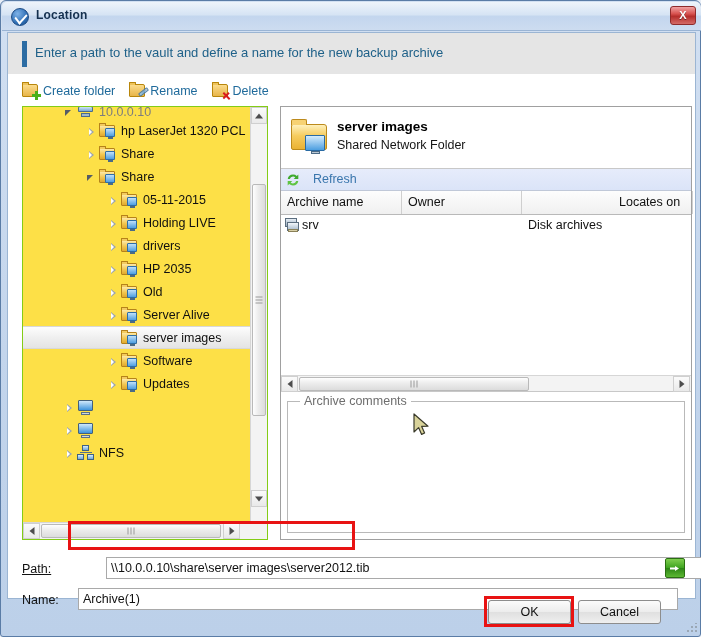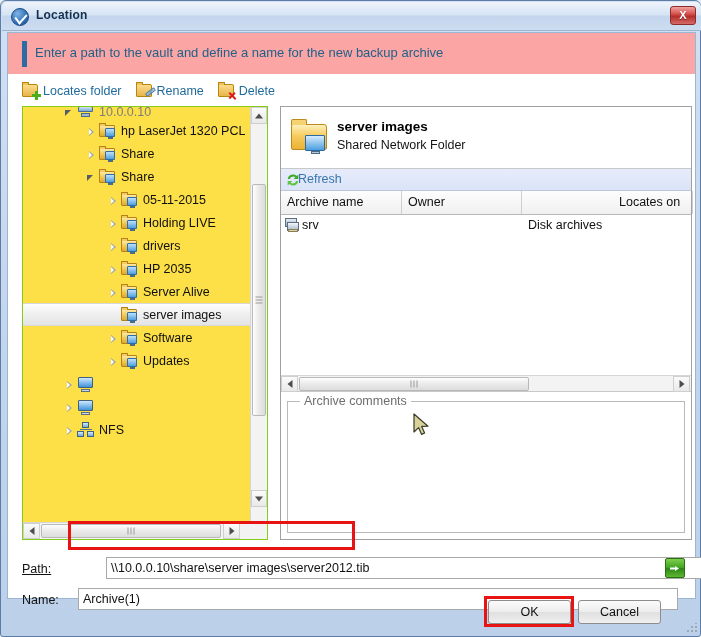--- a/index.html
+++ b/index.html
@@ -90,21 +90,21 @@
     width: 689px; height: 567px;
     box-sizing: border-box;
     background: #ffffff;
     border: 1px solid #9bb5d3;
   }
 
   .banner {
     position: absolute;
     left: 0; top: 0;
     width: 687px; height: 41px;
-    background: #fca5a5;
+    background: #e5e5e5;
   }
   .banner-accent {
     position: absolute;
     left: 14px; top: 8px;
     width: 5px; height: 26px;
     background: #2c6ca3;
   }
   .banner-text {
     position: absolute;
     left: 27px; top: 12px;
@@ -519,21 +519,21 @@
     border-bottom: 1px solid #c0c8d8;
   }
   .refresh-icon {
     position: absolute;
     left: 5px; top: 4px;
     width: 14px; height: 14px;
   }
   .refresh-icon svg { display: block; }
   .refresh-label {
     position: absolute;
-    left: 17px; top: 3px;
+    left: 32px; top: 3px;
     font-size: 12.5px;
     color: #3a76ad;
   }
 
   .col-head {
     position: absolute;
     left: 0; top: 84px;
     width: 410px; height: 24px;
     box-sizing: border-box;
     background: linear-gradient(180deg,#fdfdfd 0%, #f0f0f0 100%);
@@ -742,21 +742,21 @@
         <div class="banner-text">Enter a path to the vault and define a name for the new backup archive</div>
       </div>
 
       <div class="toolbar">
         <div class="tb-item">
           <span class="ficon">
             <span class="back"></span>
               <span class="tab"></span>
               <span class="badge badge-plus"></span>
           </span>
-          <span class="tb-label">Locates folder</span>
+          <span class="tb-label">Create folder</span>
         </div>
         <div class="tb-item">
           <span class="ficon">
             <span class="back"></span>
               <span class="tab"></span>
               <span class="badge badge-pen"></span>
           </span>
           <span class="tb-label">Rename</span>
         </div>
         <div class="tb-item">
@@ -842,20 +842,29 @@
               </span>
               <span class="tree-label">HP 2035</span>
             </div>
             <div class="tree-row" style="padding-left: 84px;">
               <span class="twisty collapsed"></span>
               <span class="shared-folder">
                 <span class="fbody"></span>
                 <span class="ftab"></span>
                 <span class="mon"></span>
               </span>
+              <span class="tree-label">Old</span>
+            </div>
+            <div class="tree-row" style="padding-left: 84px;">
+              <span class="twisty collapsed"></span>
+              <span class="shared-folder">
+                <span class="fbody"></span>
+                <span class="ftab"></span>
+                <span class="mon"></span>
+              </span>
               <span class="tree-label">Server Alive</span>
             </div>
             <div class="tree-row sel" style="padding-left: 84px;">
               <span class="twisty"></span>
               <span class="shared-folder">
                 <span class="fbody"></span>
                 <span class="ftab"></span>
                 <span class="mon"></span>
               </span>
               <span class="tree-label">server images</span>

